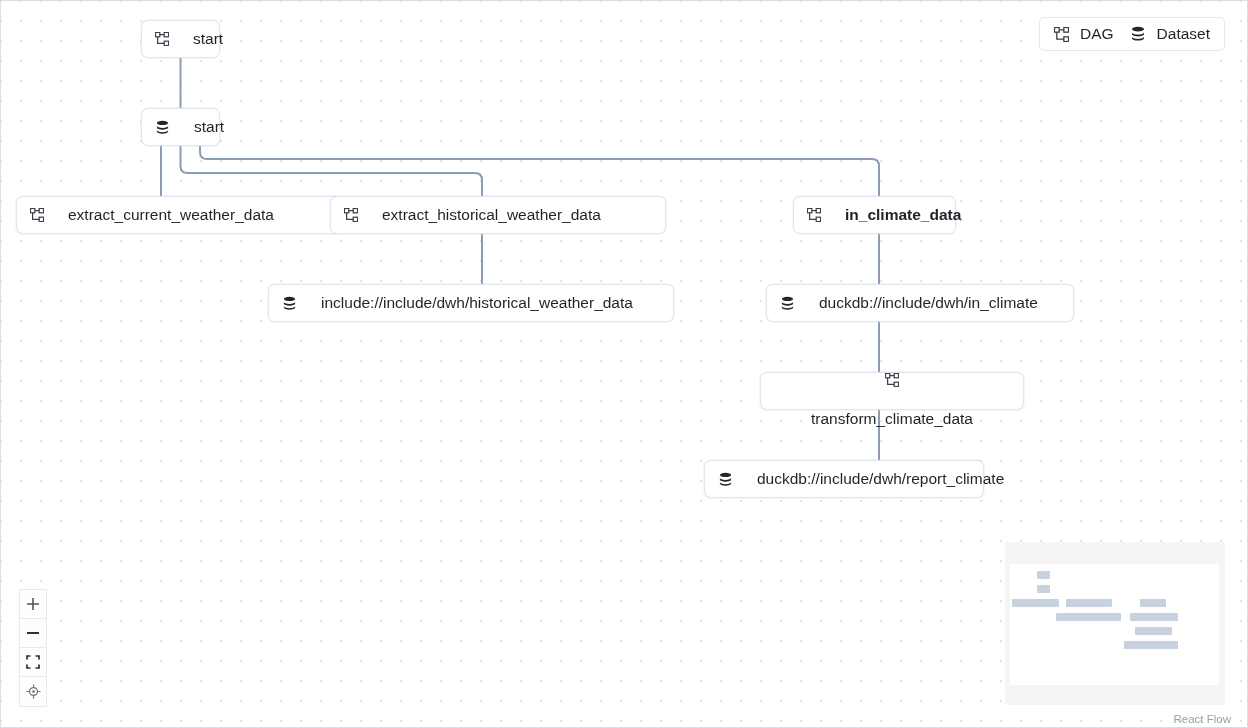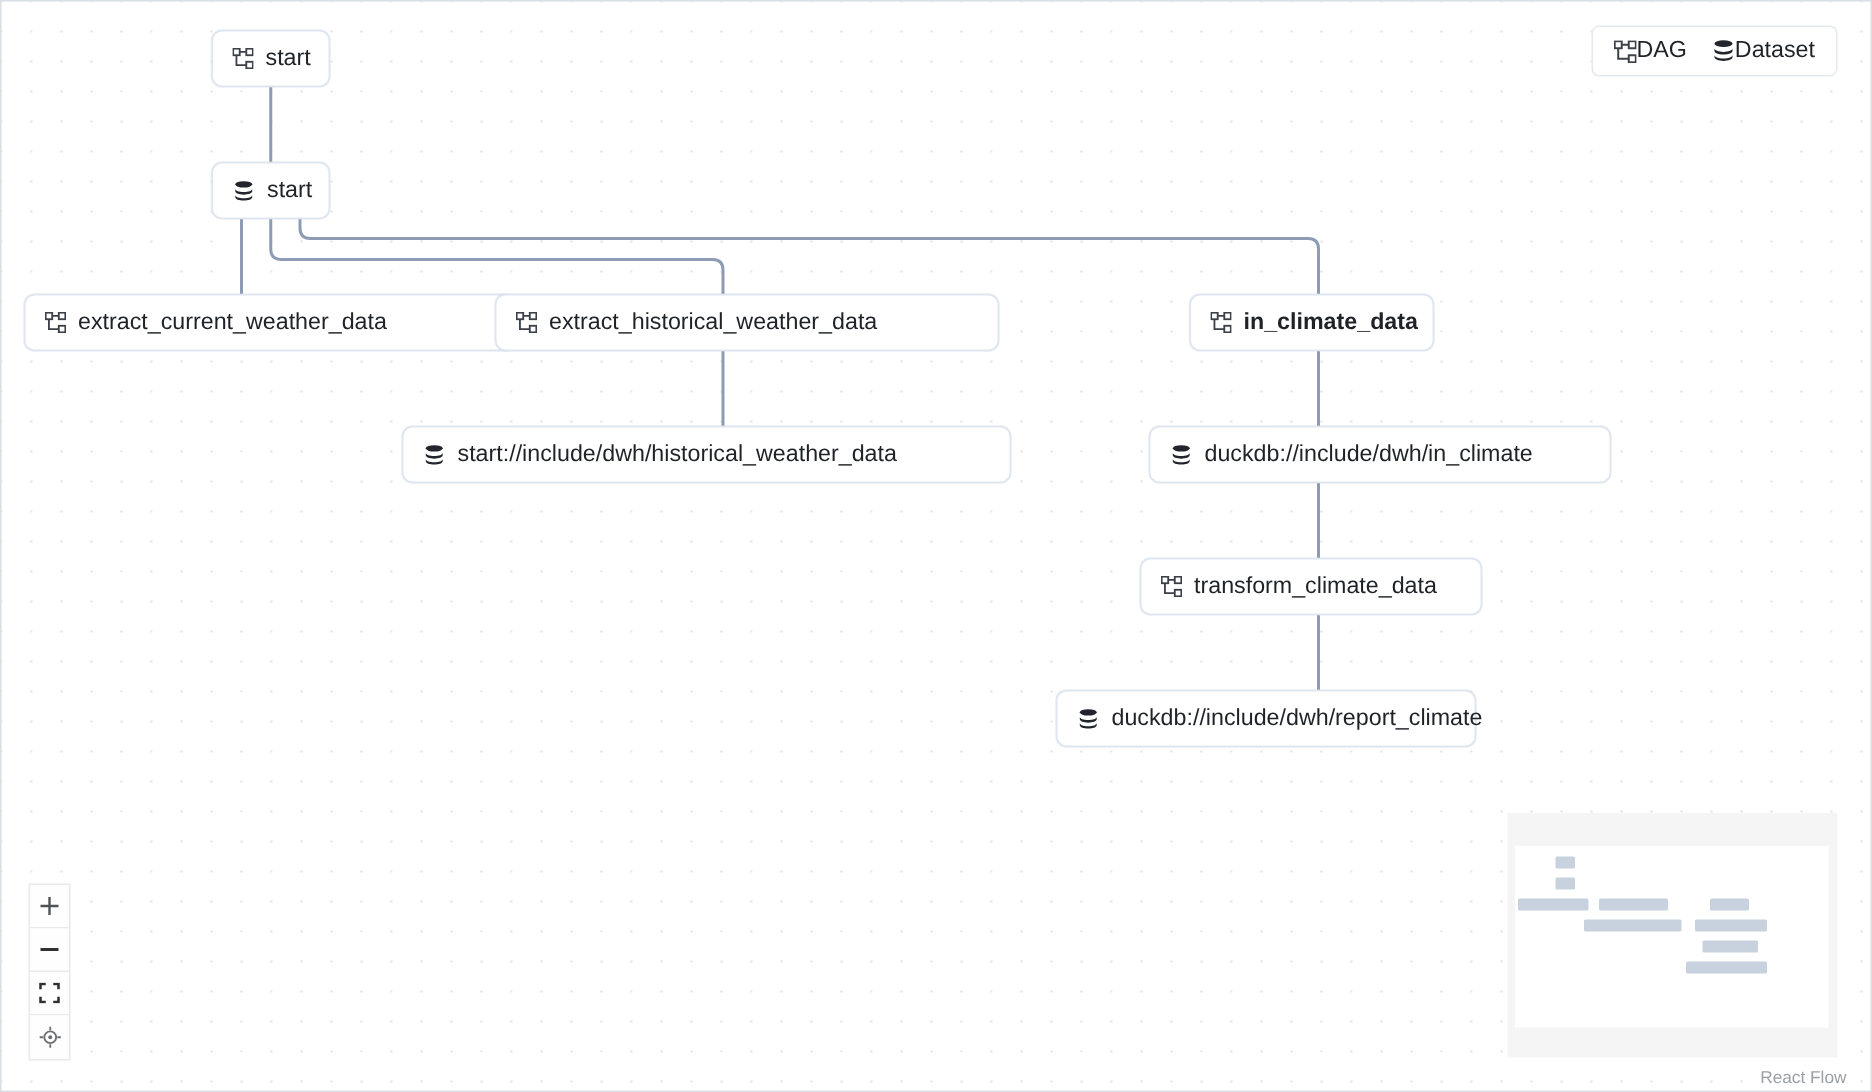--- a/index.html
+++ b/index.html
@@ -19,21 +19,21 @@
     background-position: 10px 10px;
     border: 1px solid #d9dde4;
     overflow: hidden;
   }
 
   
   .node {
     position: absolute;
     display: flex;
     align-items: center;
-    gap: 8px;
+    gap: 24px;
     background: #ffffff;
     border: 1px solid #dfe6ef;
     border-radius: 7px;
     padding: 0 13px;
     height: 38px;
     font-size: 15.5px;
     color: #1f2328;
     white-space: nowrap;
     box-shadow: 0 0 0 0.5px rgba(210,220,232,0.5);
     z-index: 5;
@@ -57,21 +57,21 @@
     align-items: center;
     gap: 16px;
     background: #ffffff;
     border: 1px solid #e4e9f0;
     border-radius: 5px;
     padding: 7px 14px;
     font-size: 15.5px;
     color: #1f2328;
     z-index: 20;
   }
-  #legend-panel .legend-item { display: flex; align-items: center; gap: 0; }
+  #legend-panel .legend-item { display: flex; align-items: center; gap: 11px; }
 
   
   #controls {
     position: absolute;
     left: 18px; bottom: 20px;
     width: 28px;
     background: #ffffff;
     border: 1px solid #eaeaea;
     z-index: 20;
     display: flex;
@@ -188,33 +188,33 @@
         <span class="label">in_climate_data</span>
       </div>
       <div class="node" style="left: 267px; top: 283px; width: 406px;">
         <span class="icon">
           <svg width="15" height="15" viewBox="0 0 16 16">
             <ellipse cx="8" cy="3.1" rx="6" ry="2.3" fill="#22262c"></ellipse>
             <path d="M2 6.2 C2 7.6 4.7 8.6 8 8.6 C11.3 8.6 14 7.6 14 6.2 L14 8.0 C14 9.4 11.3 10.4 8 10.4 C4.7 10.4 2 9.4 2 8.0 Z" fill="#22262c"></path>
             <path d="M2 10.6 C2 12.0 4.7 13.0 8 13.0 C11.3 13.0 14 12.0 14 10.6 L14 12.2 C14 13.6 11.3 14.6 8 14.6 C4.7 14.6 2 13.6 2 12.2 Z" fill="#22262c"></path>
           </svg>
         </span>
-        <span class="label">start://include/dwh/historical_weather_data</span>
+        <span class="label">include://include/dwh/historical_weather_data</span>
       </div>
       <div class="node" style="left: 721px; top: 283px; width: 308px; margin-left: 44px;">
         <span class="icon">
           <svg width="15" height="15" viewBox="0 0 16 16">
             <ellipse cx="8" cy="3.1" rx="6" ry="2.3" fill="#22262c"></ellipse>
             <path d="M2 6.2 C2 7.6 4.7 8.6 8 8.6 C11.3 8.6 14 7.6 14 6.2 L14 8.0 C14 9.4 11.3 10.4 8 10.4 C4.7 10.4 2 9.4 2 8.0 Z" fill="#22262c"></path>
             <path d="M2 10.6 C2 12.0 4.7 13.0 8 13.0 C11.3 13.0 14 12.0 14 10.6 L14 12.2 C14 13.6 11.3 14.6 8 14.6 C4.7 14.6 2 13.6 2 12.2 Z" fill="#22262c"></path>
           </svg>
         </span>
         <span class="label">duckdb://include/dwh/in_climate</span>
       </div>
-      <div class="node" style="left: 759px; top: 371px; width: 228px;">
+      <div class="node" style="left: 759px; top: 371px; width: 264px; flex-direction: column;">
         <span class="icon">
           <svg width="14" height="14" viewBox="0 0 16 16">
             <rect x="0.5" y="0.5" width="5" height="5" fill="none" stroke="#3c4149" stroke-width="1.4"></rect>
             <rect x="10.5" y="0.5" width="5" height="5" fill="none" stroke="#3c4149" stroke-width="1.4"></rect>
             <rect x="10.5" y="10.5" width="5" height="5" fill="none" stroke="#3c4149" stroke-width="1.4"></rect>
             <path d="M3 5.5 L3 13 L10.5 13 M5.5 3 L10.5 3" fill="none" stroke="#3c4149" stroke-width="1.4"></path>
           </svg>
         </span>
         <span class="label">transform_climate_data</span>
       </div>

